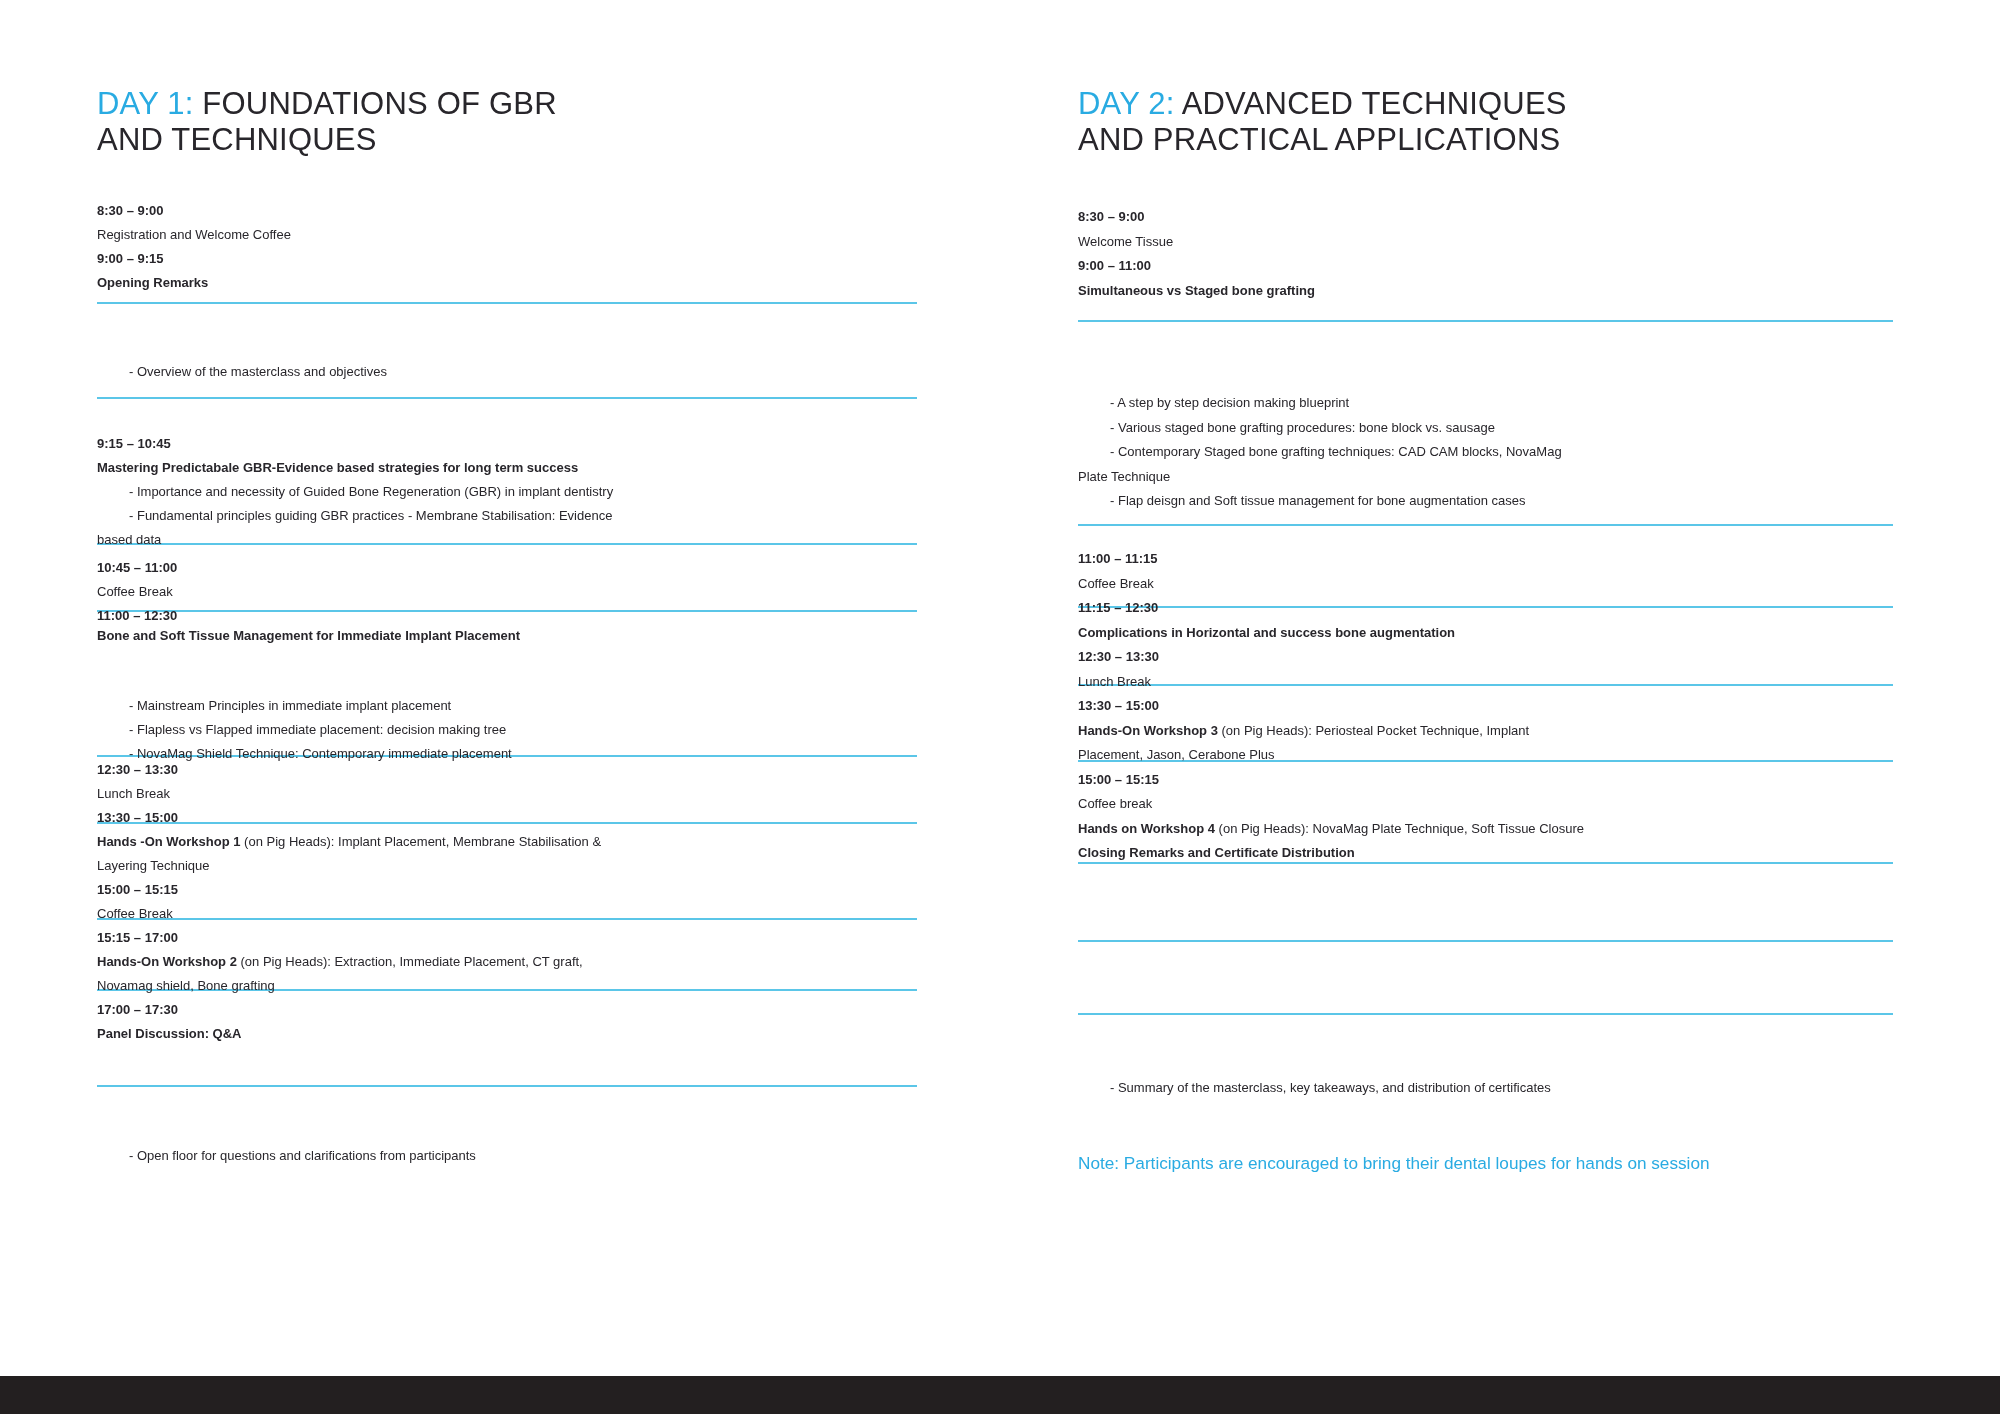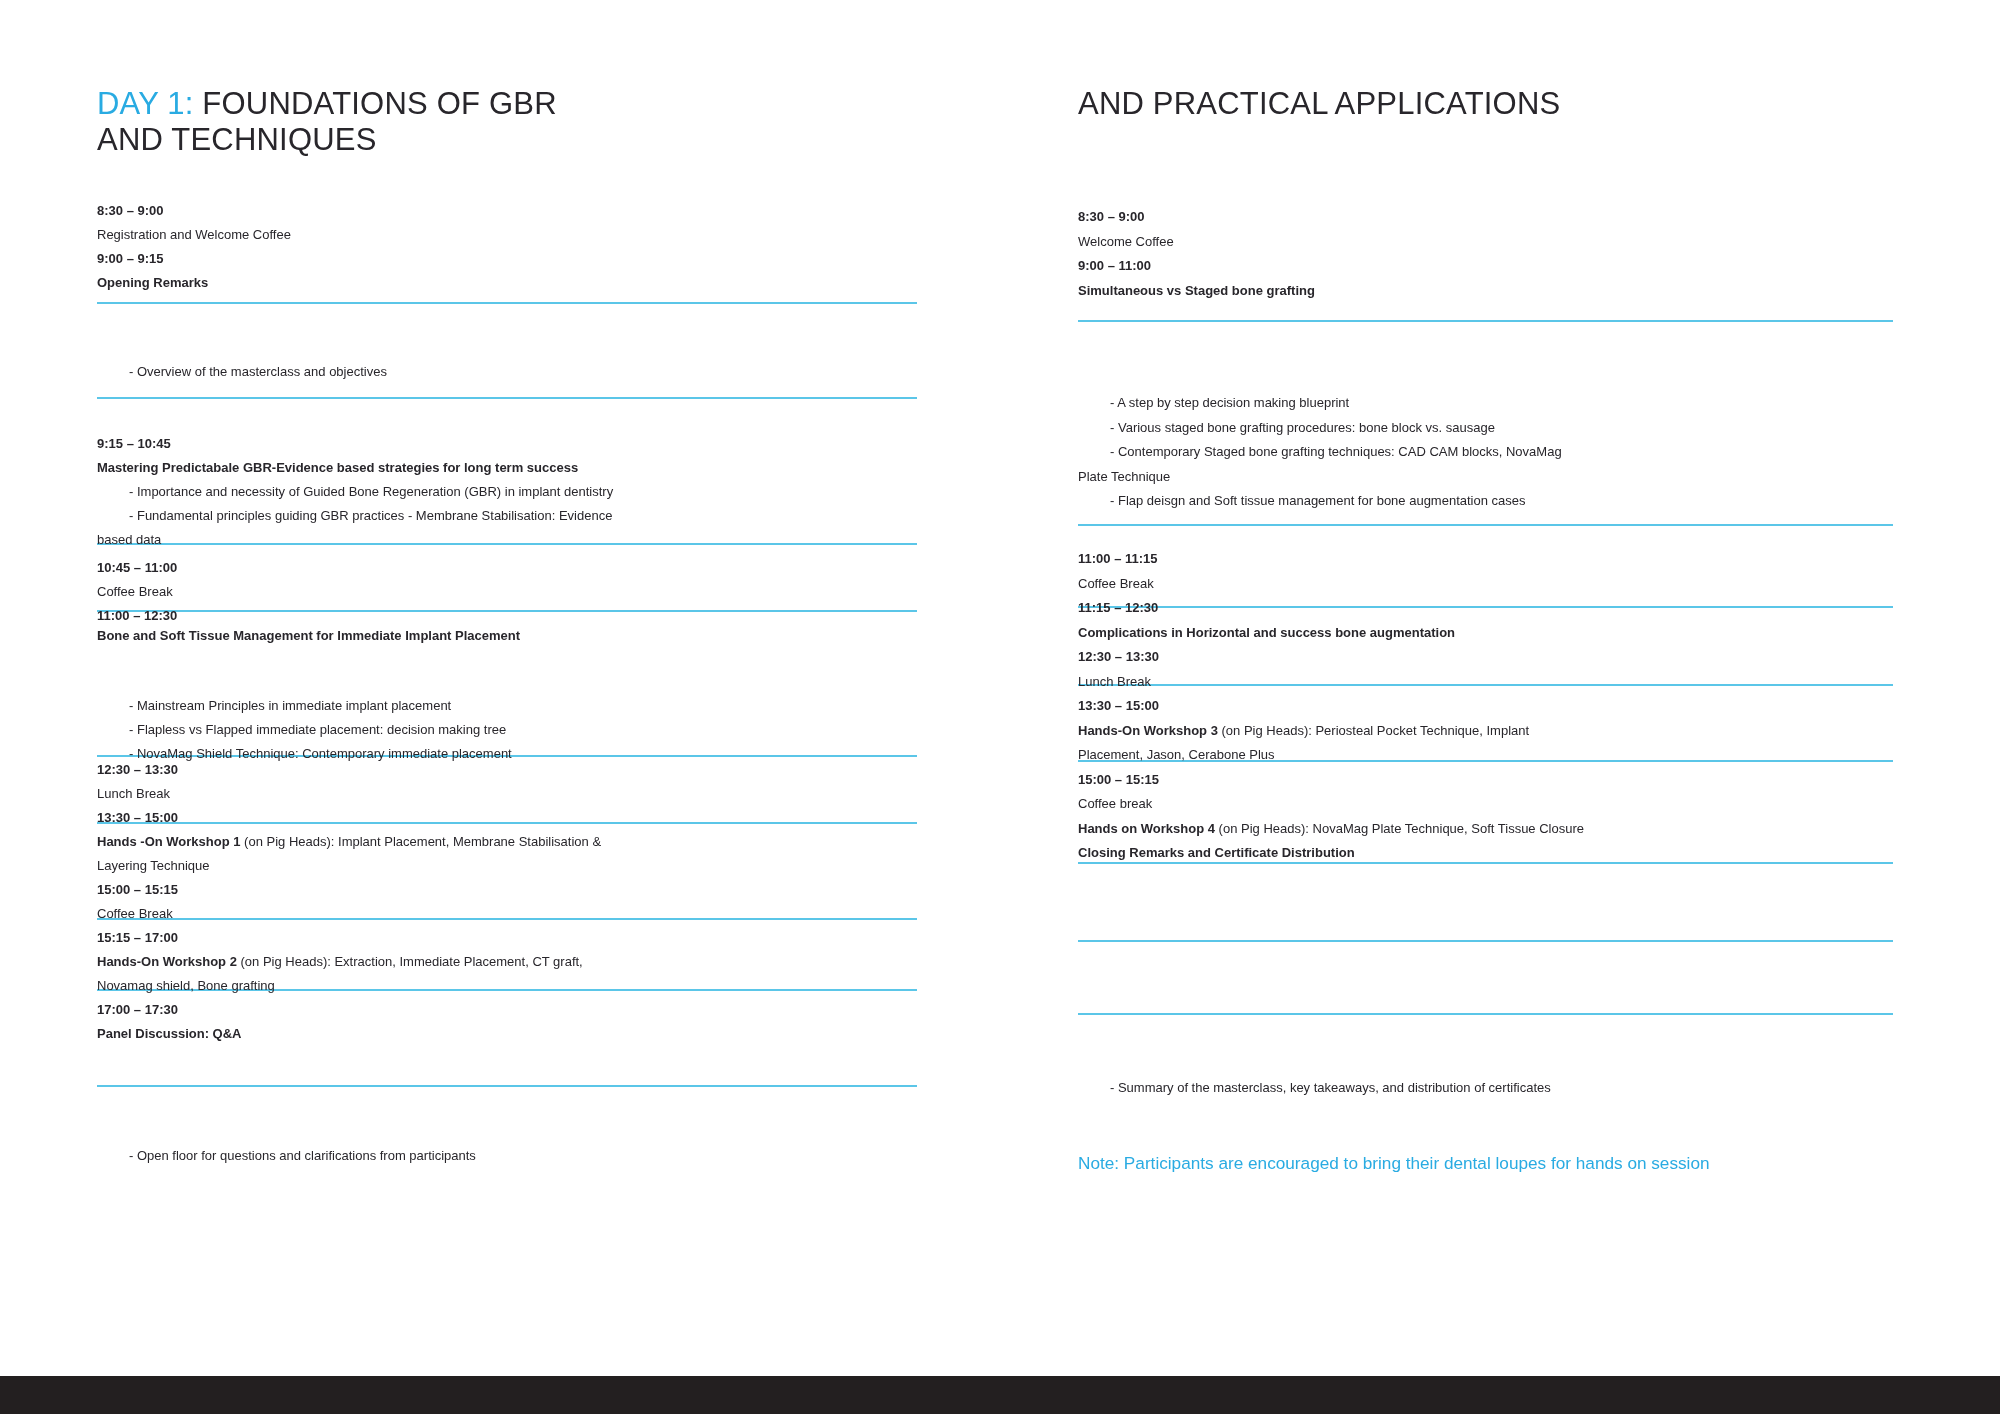--- a/index.html
+++ b/index.html
@@ -91,26 +91,27 @@
       <div class="rule" style="top: 610px;"></div>
       <div class="rule" style="top: 755px;"></div>
       <div class="rule" style="top: 822px;"></div>
       <div class="rule" style="top: 918px;"></div>
       <div class="rule" style="top: 989px;"></div>
       <div class="rule" style="top: 1085px;"></div>
     </section>
 
   <section class="column" id="col2">
     <h1 class="title">
+      <div class="title-line"><span class="accent">DAY 2:</span><span> ADVANCED TECHNIQUES</span></div>
       <div class="title-line">AND PRACTICAL APPLICATIONS</div>
     </h1>
     <div class="note">Note: Participants are encouraged to bring their dental loupes for hands on session</div>
   <div class="block" style="top: 205px;">
         <div class="line"><span class="b">8:30 – 9:00</span></div>
-        <div class="line"><span>Welcome Coffee</span></div>
+        <div class="line"><span>Welcome Tissue</span></div>
         <div class="line"><span class="b">9:00 – 11:00</span></div>
         <div class="line"><span class="b">Simultaneous vs Staged bone grafting</span></div>
       </div>
       <div class="block" style="top: 391px;">
         <div class="line ind"><span>- A step by step decision making blueprint</span></div>
         <div class="line ind"><span>- Various staged bone grafting procedures: bone block vs. sausage</span></div>
         <div class="line ind"><span>- Contemporary Staged bone grafting techniques: CAD CAM blocks, NovaMag</span></div>
         <div class="line"><span>Plate Technique</span></div>
         <div class="line ind"><span>- Flap deisgn and Soft tissue management for bone augmentation cases</span></div>
       </div>

